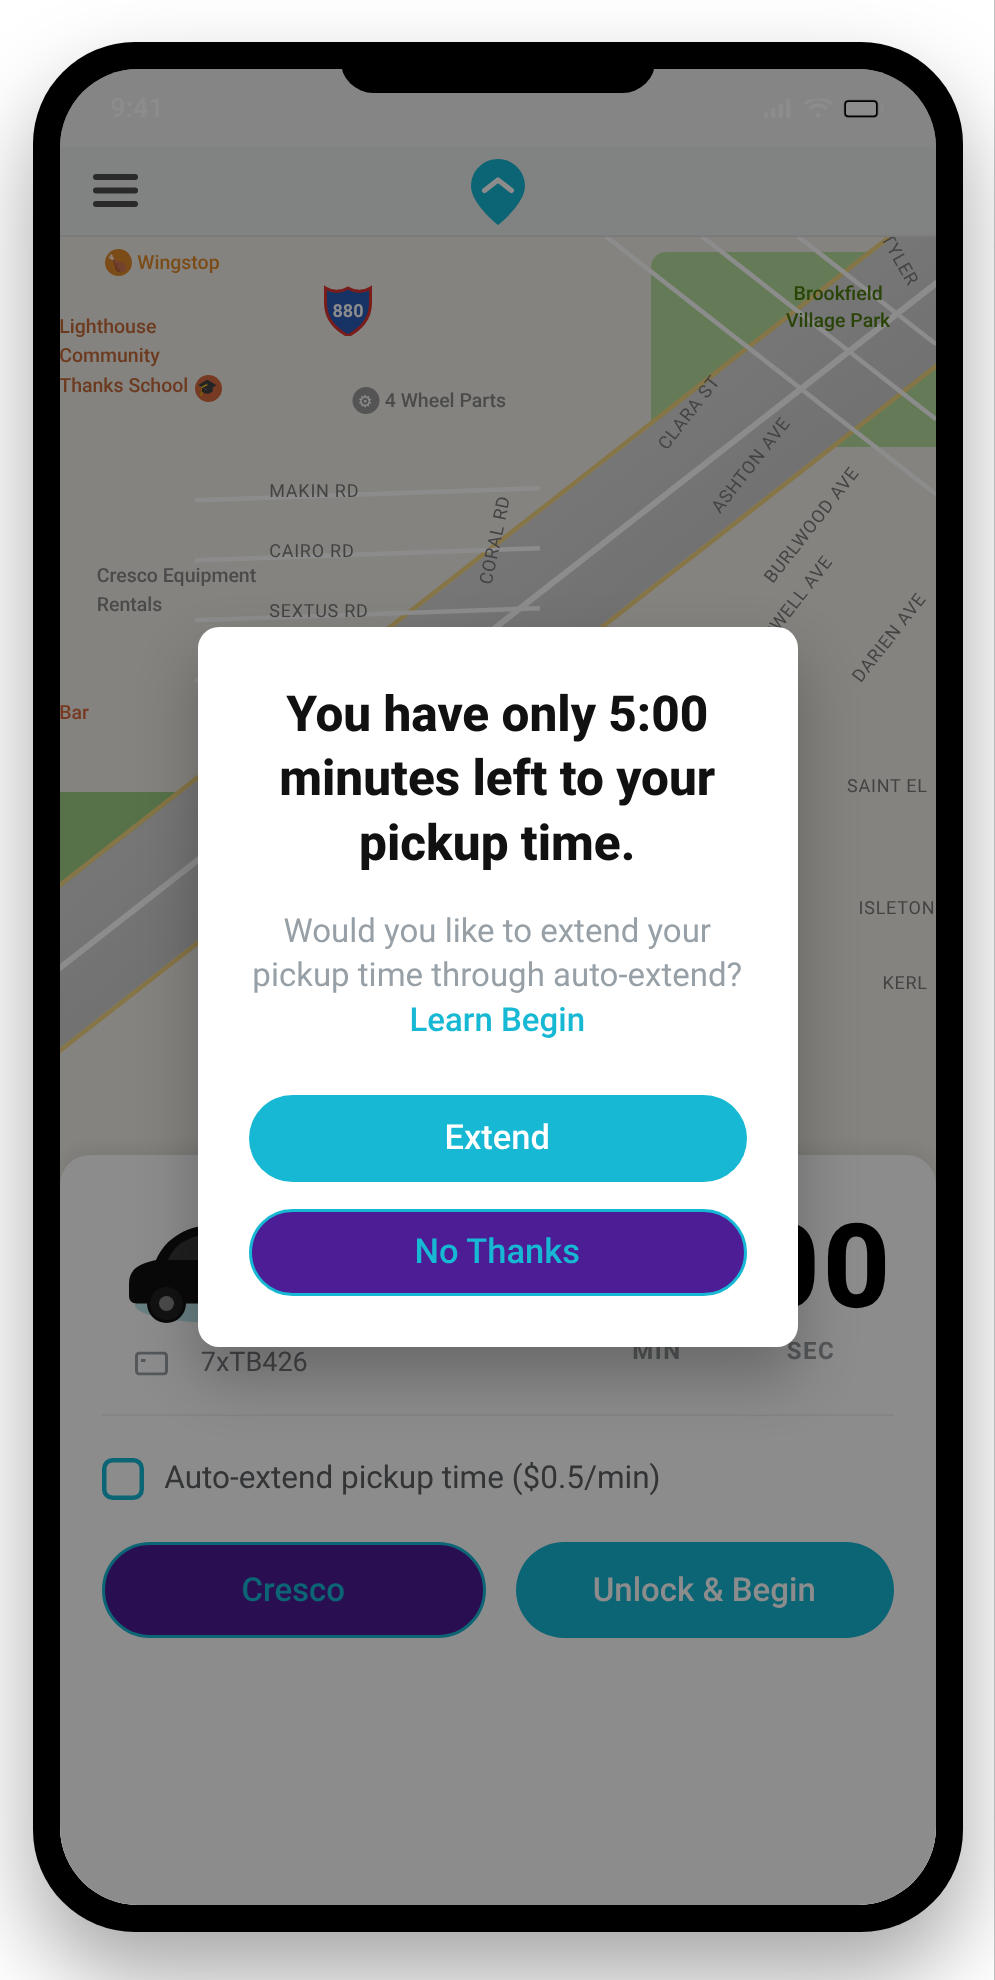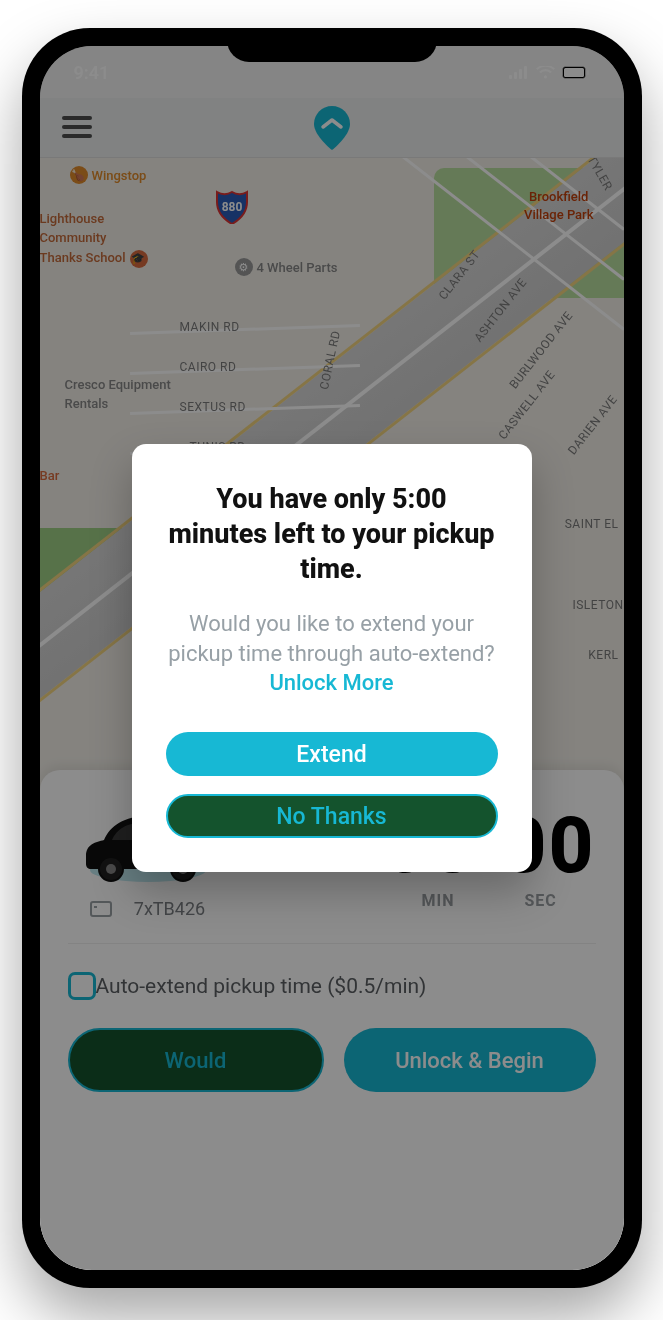--- a/index.html
+++ b/index.html
@@ -140,40 +140,40 @@
     font-size: 78px; font-weight: 800; letter-spacing: 2px;
     line-height: 1;
   }
   .timer-labels {
     display: flex; gap: 70px; justify-content: center;
     font-size: 16px; font-weight: 700; color: #9a9ea2;
     letter-spacing: 1px; margin-top: 6px;
   }
 
   .auto-row {
-    display: flex; align-items: center; 
+    display: flex; align-items: center; gap: 14px;
     padding: 28px 0;
     font-size: 21px; color: #5b5f63;
   }
   .chk {
     width: 28px; height: 28px; border: 3px solid #17b8d4;
     border-radius: 7px;
   }
 
   .actions {
     display: flex; gap: 20px;
   }
   .btn {
     flex: 1; height: 64px; border-radius: 32px;
     font-size: 22px; font-weight: 500;
     display: flex; align-items: center; justify-content: center;
     cursor: pointer;
   }
   .btn-outline {
-    background: #14532d; color: #17b8d4; border: 2px solid #17b8d4;
+    background: #4c1d95; color: #17b8d4; border: 2px solid #17b8d4;
   }
   .btn-fill {
     background: #17b8d4; color: #fff; border: none;
   }
 
   
   .overlay {
     position: absolute; inset: 0;
     background: rgba(0,0,0,0.45);
     display: flex; align-items: center; justify-content: center;
@@ -181,29 +181,29 @@
   }
   .modal {
     width: 400px;
     background: #fff;
     border-radius: 14px;
     padding: 38px 34px 34px;
     text-align: center;
     box-shadow: 0 20px 40px rgba(0,0,0,0.25);
   }
   .modal-title {
-    font-size: 27px; font-weight: 800; line-height: 1.3;
+    font-size: 33px; font-weight: 800; line-height: 1.3;
     margin-bottom: 22px; color: #111;
   }
   .modal-body {
     font-size: 22px; color: #97a0a6; line-height: 1.35;
     margin-bottom: 34px;
   }
   .modal-body a { color: #17b8d4; text-decoration: none; font-weight: 500; }
-  .modal .btn { width: 100%; height: 44px; margin-bottom: 18px; font-size: 23px; }
+  .modal .btn { width: 100%; height: 58px; margin-bottom: 18px; font-size: 23px; }
   .modal .btn:last-child { margin-bottom: 0; }
 </style>
 </head>
 <body>
 
 <div class="phone-frame">
   <div class="notch"></div>
   <div class="screen">
 
     <div class="statusbar">
@@ -265,21 +265,21 @@
         <span>Community</span>
         <span style="display:flex;align-items:center;gap:4px;">
             <span>Thanks School</span>
             <span class="dot" style="background:#d86b3e;">🎓</span>
           </span>
       </div>
       <div class="poi" style="top:100px;left:195px;color:#888;">
         <span class="dot" style="background:#9a9a9a;">⚙</span>
         <span>4 Wheel Parts</span>
       </div>
-      <div class="poi" style="top:32px;right:30px;color:#c2410c;flex-direction:column;line-height:1.1;">
+      <div class="poi" style="top:32px;right:30px;color:#4d7c0f;flex-direction:column;line-height:1.1;">
         <span>Brookfield</span>
         <span>Village Park</span>
       </div>
       <div class="poi" style="top:220px;left:0px;color:#888;flex-direction:column;align-items:flex-start;line-height:1.15;padding-left:25px;">
         <span>Cresco Equipment</span>
         <span>Rentals</span>
       </div>
       <div class="poi" style="top:310px;left:0px;color:#d86b3e;">
         <span>Bar</span>
       </div>
@@ -328,30 +328,30 @@
           </div>
         </div>
       </div>
 
       <div class="auto-row">
         <div class="chk"></div>
         <span>Auto-extend pickup time ($0.5/min)</span>
       </div>
 
       <div class="actions">
-        <div class="btn btn-outline">Would</div>
+        <div class="btn btn-outline">Cresco</div>
         <div class="btn btn-fill">Unlock &amp; Begin</div>
       </div>
     </div>
 
     <div class="overlay">
       <div class="modal">
         <div class="modal-title">You have only 5:00 minutes left to your pickup time.</div>
         <div class="modal-body">
-          <span>Would you like to extend your pickup time through auto-extend? </span><a href="#">Unlock More</a>
+          <span>Would you like to extend your pickup time through auto-extend? </span><a href="#">Learn Begin</a>
         </div>
         <div class="btn btn-fill">Extend</div>
         <div class="btn btn-outline">No Thanks</div>
       </div>
     </div>
 
   </div>
 </div>
 
 </body></html>

